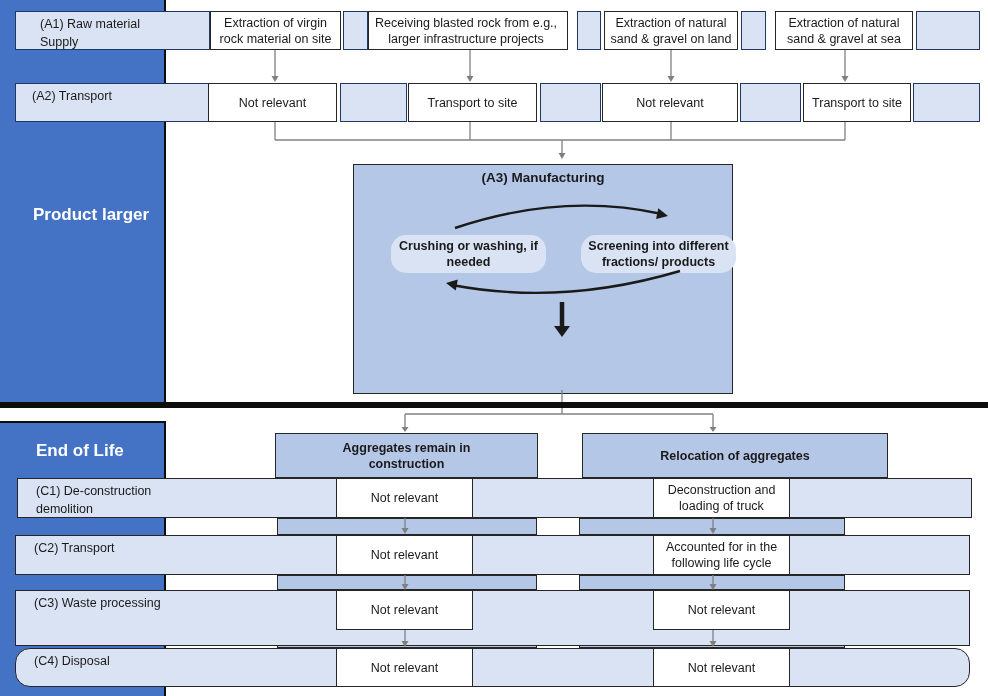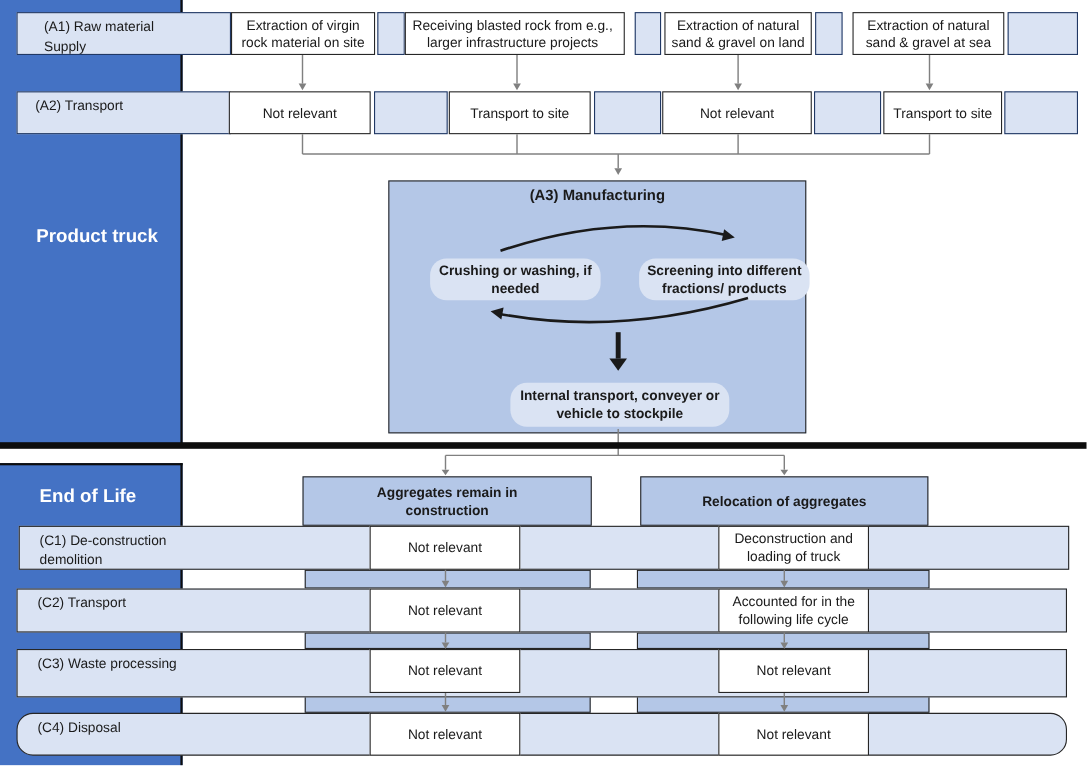--- a/index.html
+++ b/index.html
@@ -28,21 +28,21 @@
   .divider { background:#0d0d0d; }
   svg.overlay { position:absolute; left:0; top:0; z-index:5; pointer-events:none; }
   .z1{z-index:1}.z2{z-index:2}.z3{z-index:3}.z6{z-index:6}
 </style>
 </head>
 <body>
 
 <div id="canvas">
 
   <div class="abs sidebar z1" style="left:0;top:0;width:166px;height:403px;border-right:2px solid #0d0d0d;">
-    <span class="sidebar-label" style="left:33px;top:205px;">Product truck</span>
+    <span class="sidebar-label" style="left:33px;top:205px;">Product larger</span>
   </div>
 
   <div class="abs sidebar z1" style="left:0;top:421px;width:166px;height:275px;border-top:2px solid #0d0d0d;border-right:2px solid #0d0d0d;">
     <span class="sidebar-label" style="left:36px;top:18px;">End of Life</span>
   </div>
 
   <div class="abs label-box z3" style="left:15px;top:11px;width:195px;height:39px;padding-left:24px;">
     <span class="t">(A1) Raw material
 Supply</span>
   </div>
@@ -90,49 +90,45 @@
   <div class="abs a3-box z2" style="left:353px;top:164px;width:380px;height:230px;">
     <div class="a3-title">(A3) Manufacturing</div>
     <div class="box inner-box" style="left:37px;top:70px;width:155px;height:38px;">
       <span class="t">Crushing or washing, if
 needed</span>
     </div>
     <div class="box inner-box" style="left:227px;top:70px;width:155px;height:38px;">
       <span class="t">Screening into different
 fractions/ products</span>
     </div>
-    <div class="box inner-box" style="left:110px;top:183px;width:199px;height:40px;">
-      <span class="t">Internal transport, conveyer or
-vehicle to stockpile</span>
-    </div>
   </div>
 
   <div class="box hdr-box z3" style="left:275px;top:433px;width:263px;height:45px;">
     <span class="t">Aggregates remain in
 construction</span>
   </div>
-  <div class="box hdr-box z3" style="left:582px;top:433px;width:262px;height:45px;">
+  <div class="box hdr-box z3" style="left:582px;top:433px;width:306px;height:45px;">
     <span class="t">Relocation of aggregates</span>
   </div>
 
   <div class="abs seg z2" style="left:277px;top:518px;width:260px;height:17px;"></div>
   <div class="abs seg z2" style="left:579px;top:518px;width:266px;height:17px;"></div>
   <div class="abs seg z2" style="left:277px;top:575px;width:260px;height:15px;"></div>
   <div class="abs seg z2" style="left:579px;top:575px;width:266px;height:15px;"></div>
   <div class="abs seg z2" style="left:277px;top:630px;width:260px;height:18px;"></div>
   <div class="abs seg z2" style="left:579px;top:630px;width:266px;height:18px;"></div>
 
   <div class="abs band z2" style="left:17px;top:478px;width:955px;height:40px;">
     <span class="t">(C1) De-construction
 demolition</span>
   </div>
   <div class="abs band z2" style="left:15px;top:535px;width:955px;height:40px;">
     <span class="t">(C2) Transport</span>
   </div>
-  <div class="abs band z2" style="left:15px;top:590px;width:955px;height:44px;">
+  <div class="abs band z2" style="left:15px;top:590px;width:955px;height:56px;">
     <span class="t">(C3) Waste processing</span>
   </div>
   <div class="abs band z2" style="left:15px;top:648px;width:955px;height:39px;border-radius:15px;">
     <span class="t">(C4) Disposal</span>
   </div>
 
   <div class="box white-box z3" style="left:336px;top:478px;width:137px;height:40px;">
     <span class="t">Not relevant</span>
   </div>
   <div class="box white-box z3" style="left:336px;top:535px;width:137px;height:40px;">

